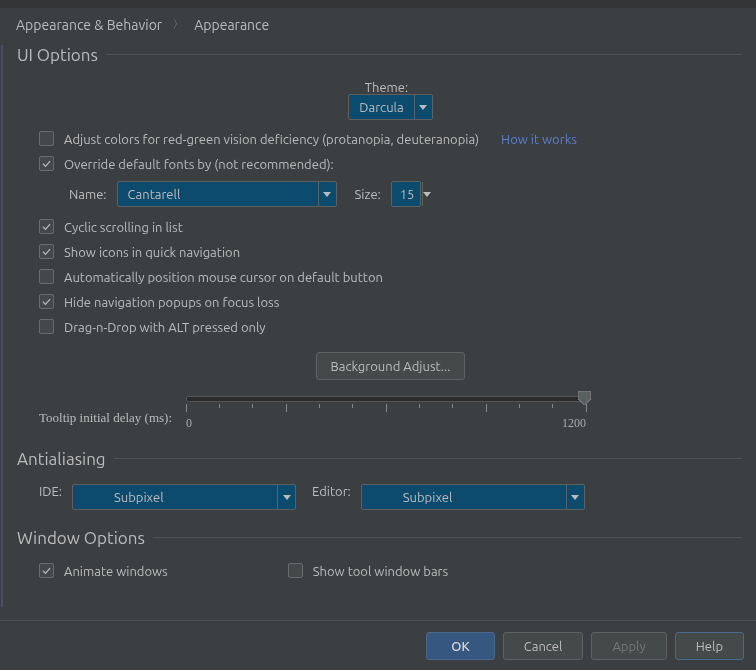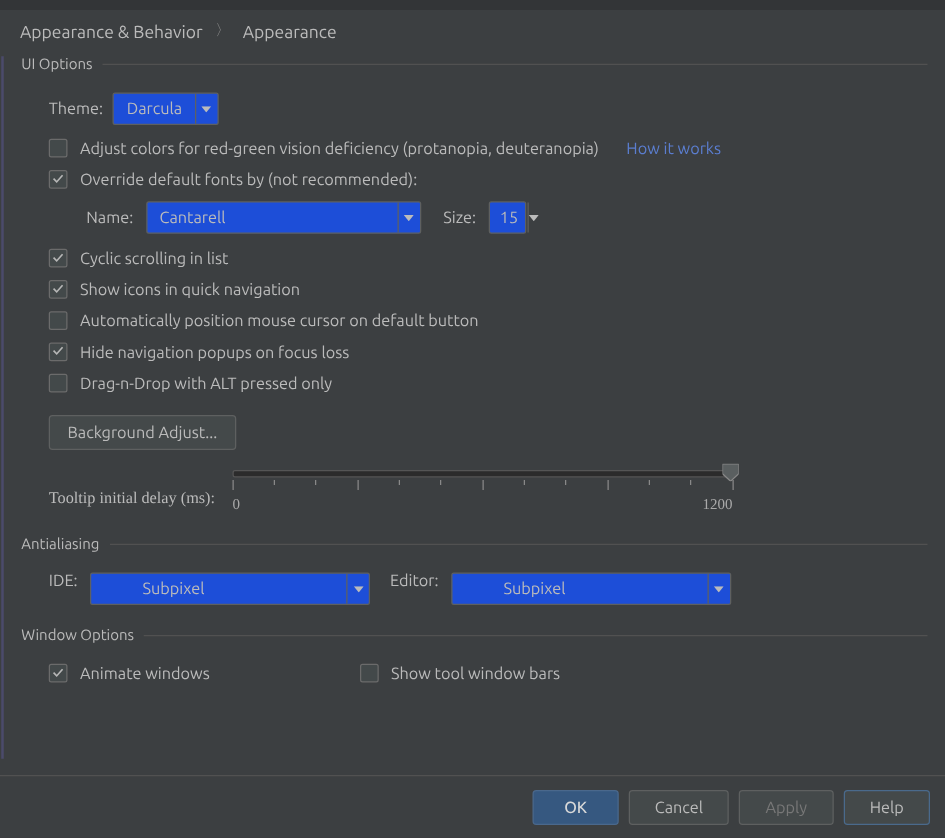--- a/index.html
+++ b/index.html
@@ -44,36 +44,37 @@
     gap: 8px;
     margin-bottom: 16px;
   }
   .section-header .line {
     flex: 1;
     height: 1px;
     background: #515151;
   }
   .section-title {
     color: #bbbbbb;
-    font-size: 12px;
+    font-size: 17px;
   }
   .row {
     display: flex;
     align-items: center;
     margin-left: 22px;
     margin-bottom: 11px;
     min-height: 22px;
+    flex-direction: column;
   }
   .label {
     margin-right: 8px;
   }
   .combo {
     display: inline-flex;
     align-items: center;
-    background: #1d4ed8;
+    background: #0c4a6e;
     border: 1px solid #5e6060;
     border-radius: 2px;
     height: 26px;
   }
   .combo-text {
     padding: 0 10px;
     color: #bbbbbb;
   }
   .combo-btn {
     width: 18px;

